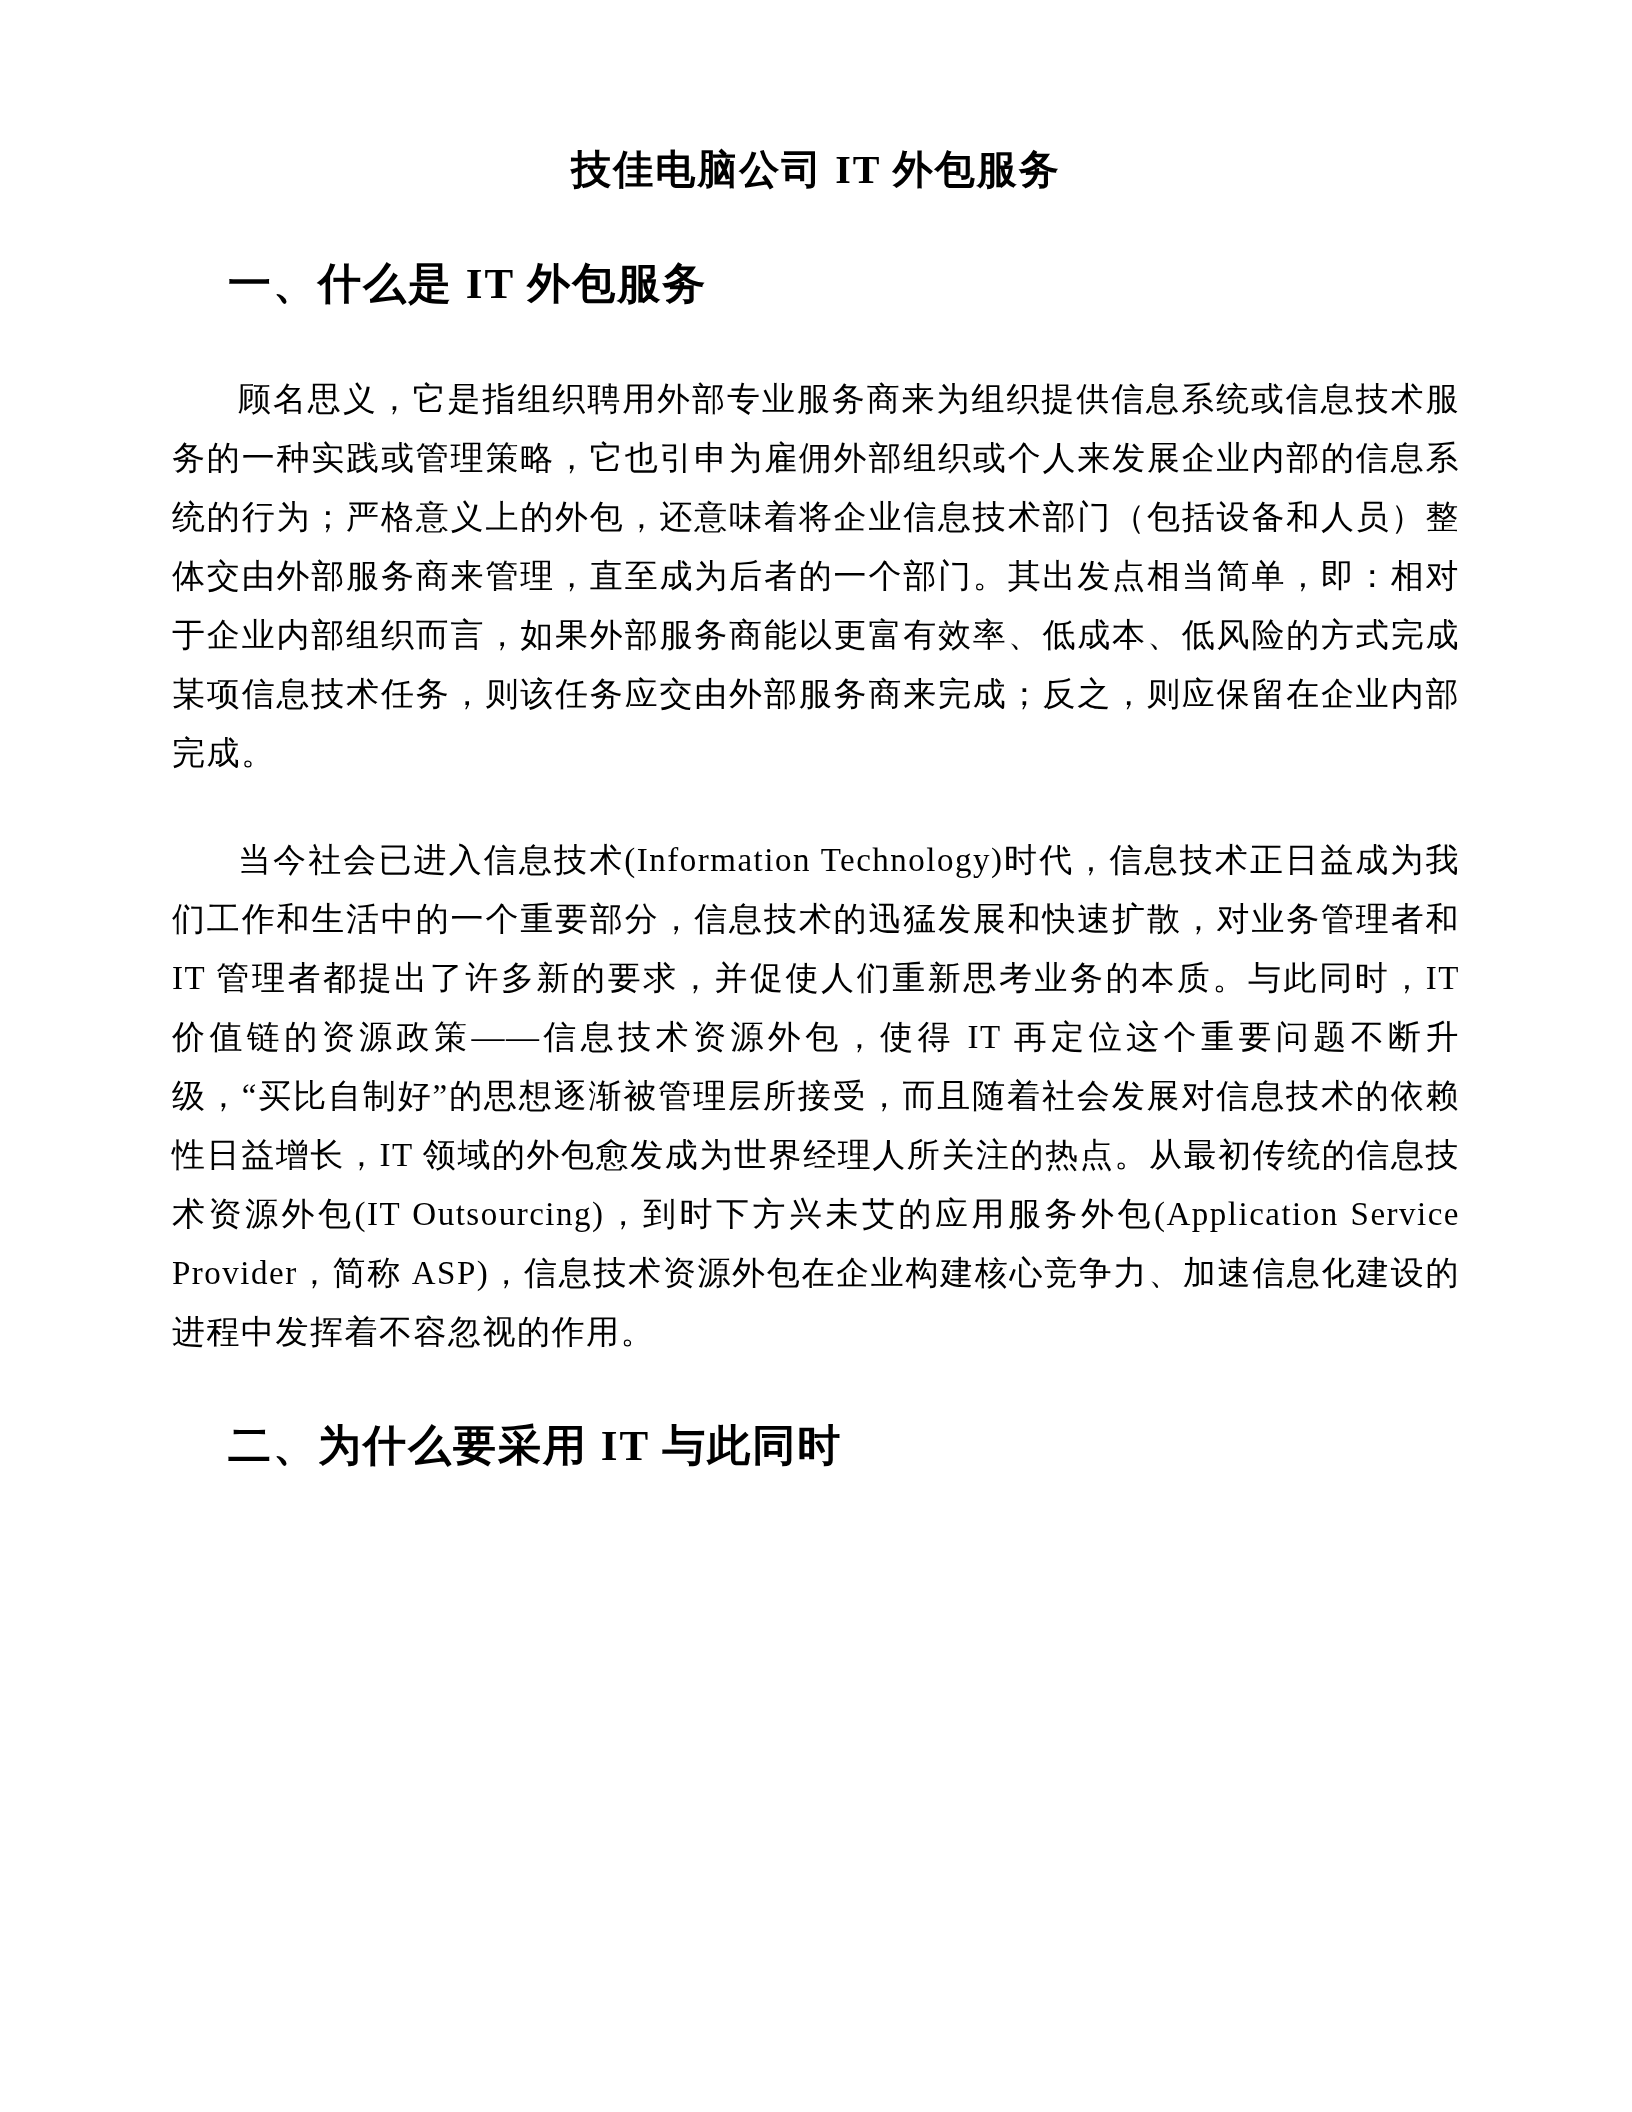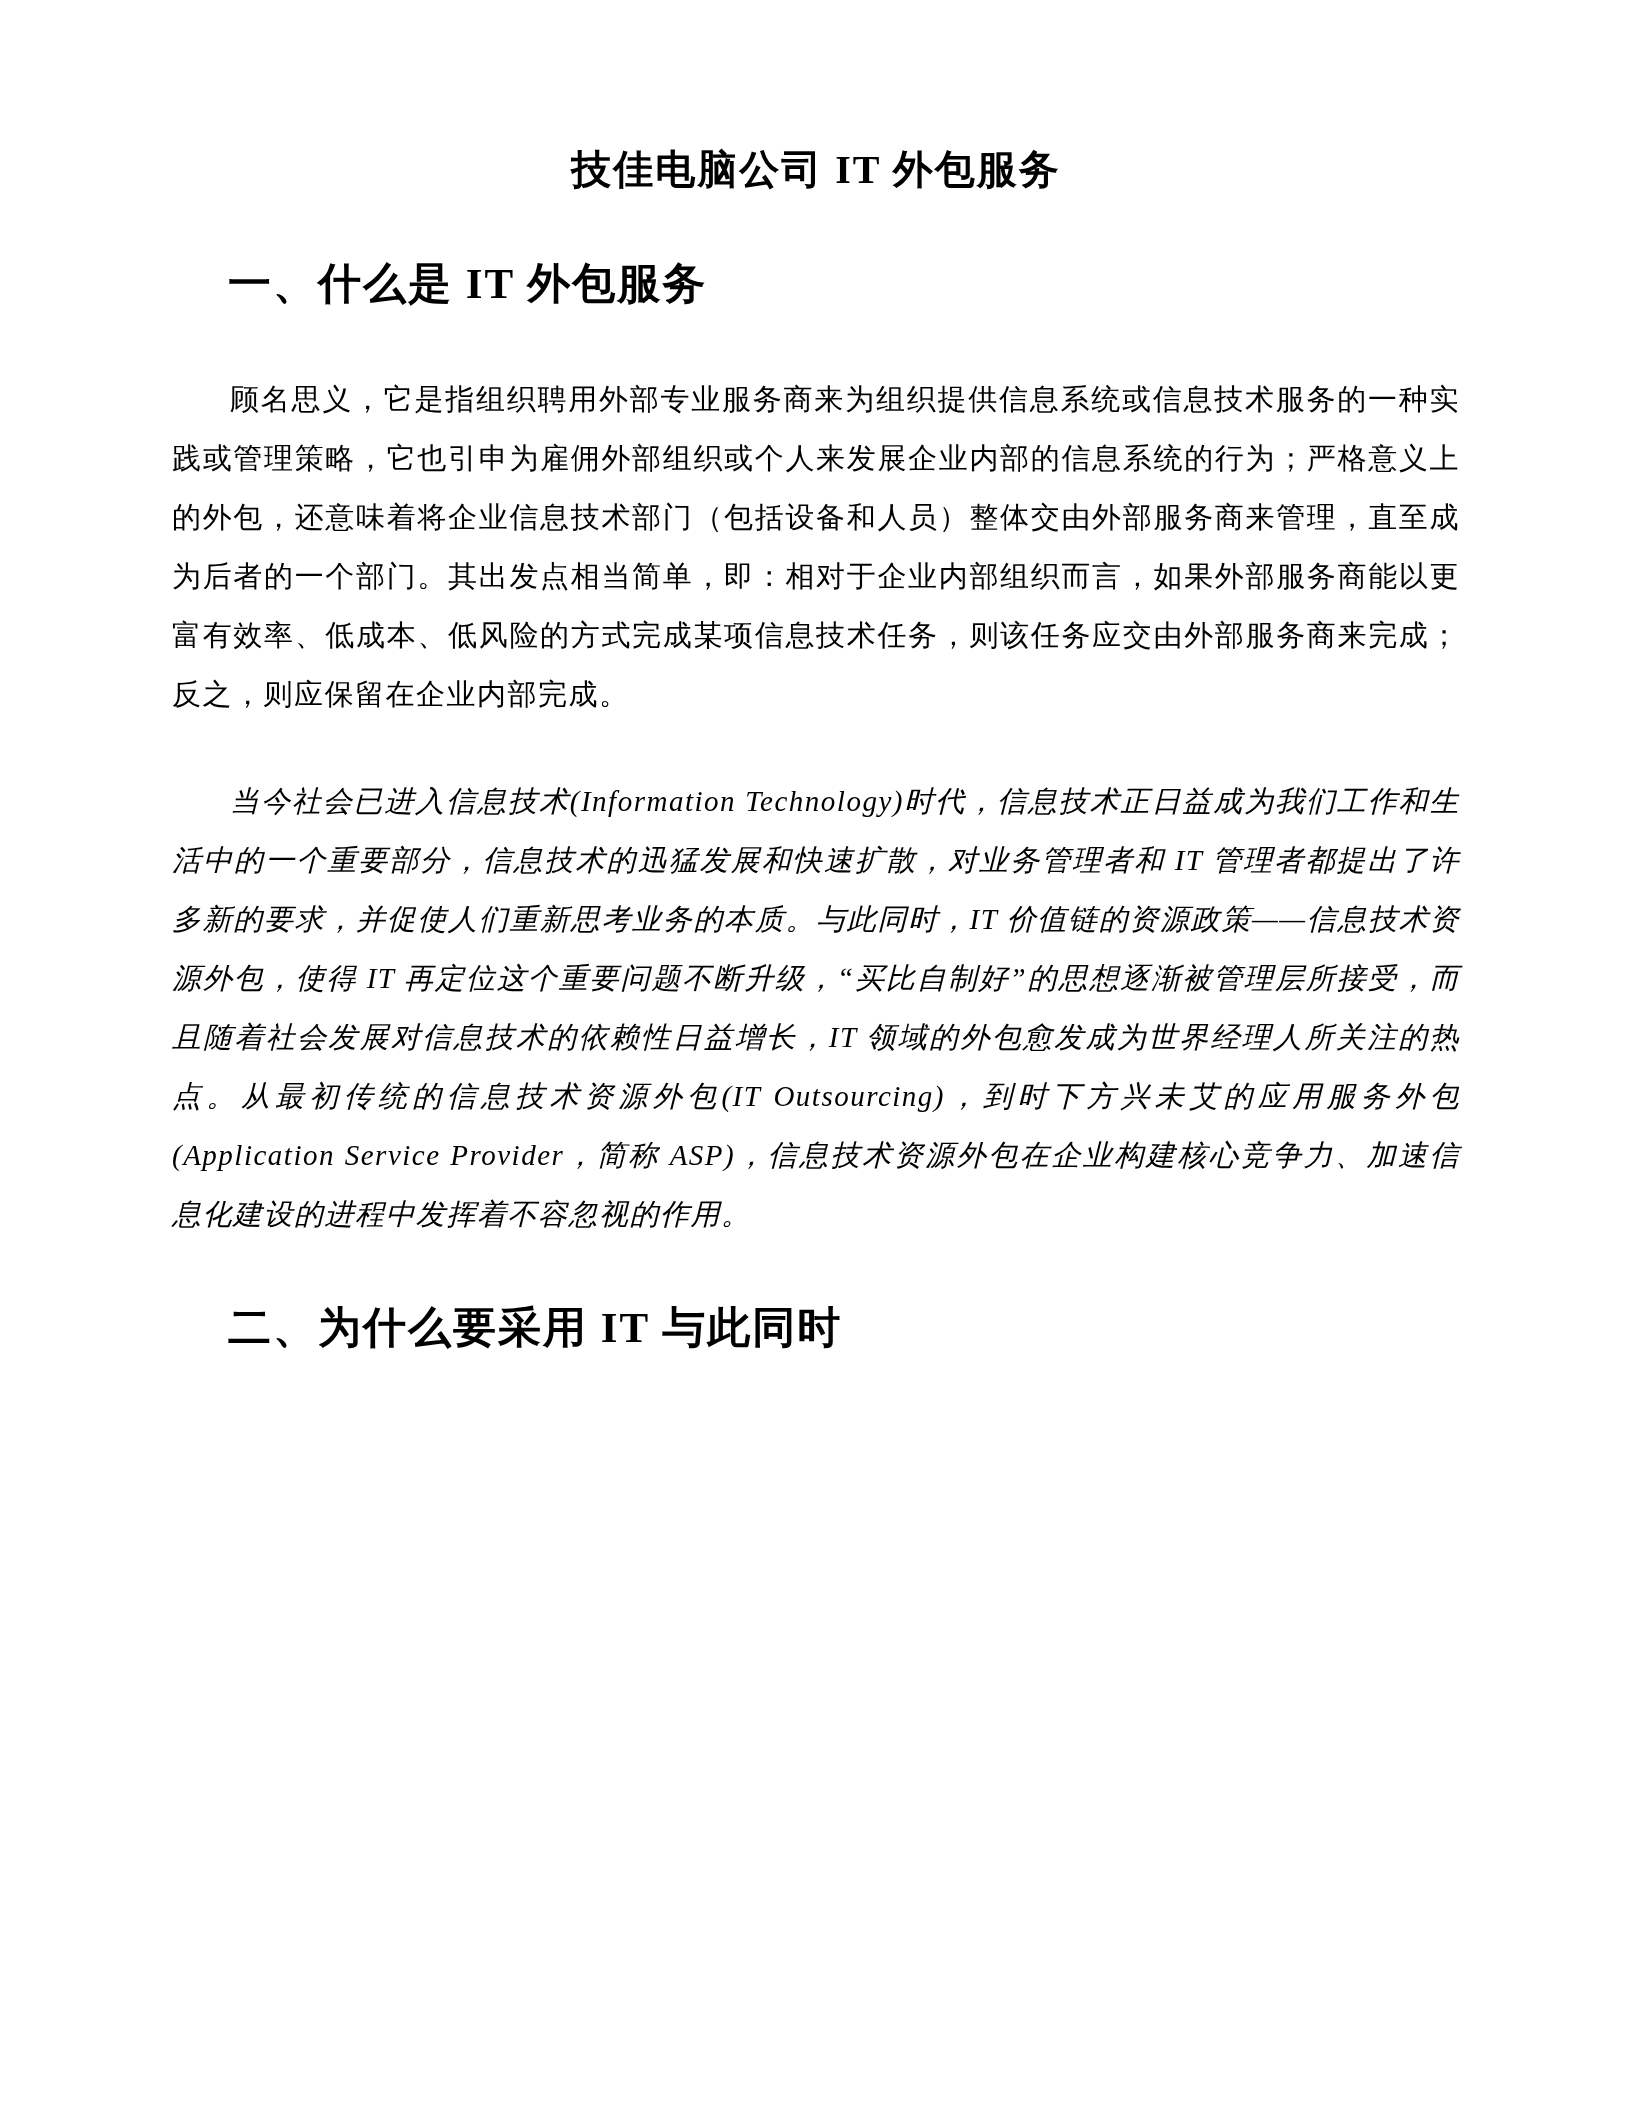--- a/index.html
+++ b/index.html
@@ -29,28 +29,28 @@
     font-size: 43px;
     font-weight: bold;
     line-height: 52px;
     padding-left: 56px;
     letter-spacing: 2px;
     white-space: nowrap;
   }
   .sec-1 .section-heading { margin-top: 64px; }
   .sec-2 .section-heading { margin-top: 58px; }
   .para {
-    font-size: 29px;
+    font-size: 33px;
     line-height: 59px;
     letter-spacing: 1.5px;
     text-indent: 2em;
     text-align: justify;
   }
   .para-1 { margin-top: 60px; }
-  .para-2 { margin-top: 48px; font-style: italic; }
+  .para-2 { margin-top: 48px; }
 </style>
 </head>
 <body>
 
 <div class="page">
 
   <div class="doc-title">技佳电脑公司 IT 外包服务</div>
 
   <div class="section sec-1">
     <div class="section-heading">一、什么是 IT 外包服务</div>

